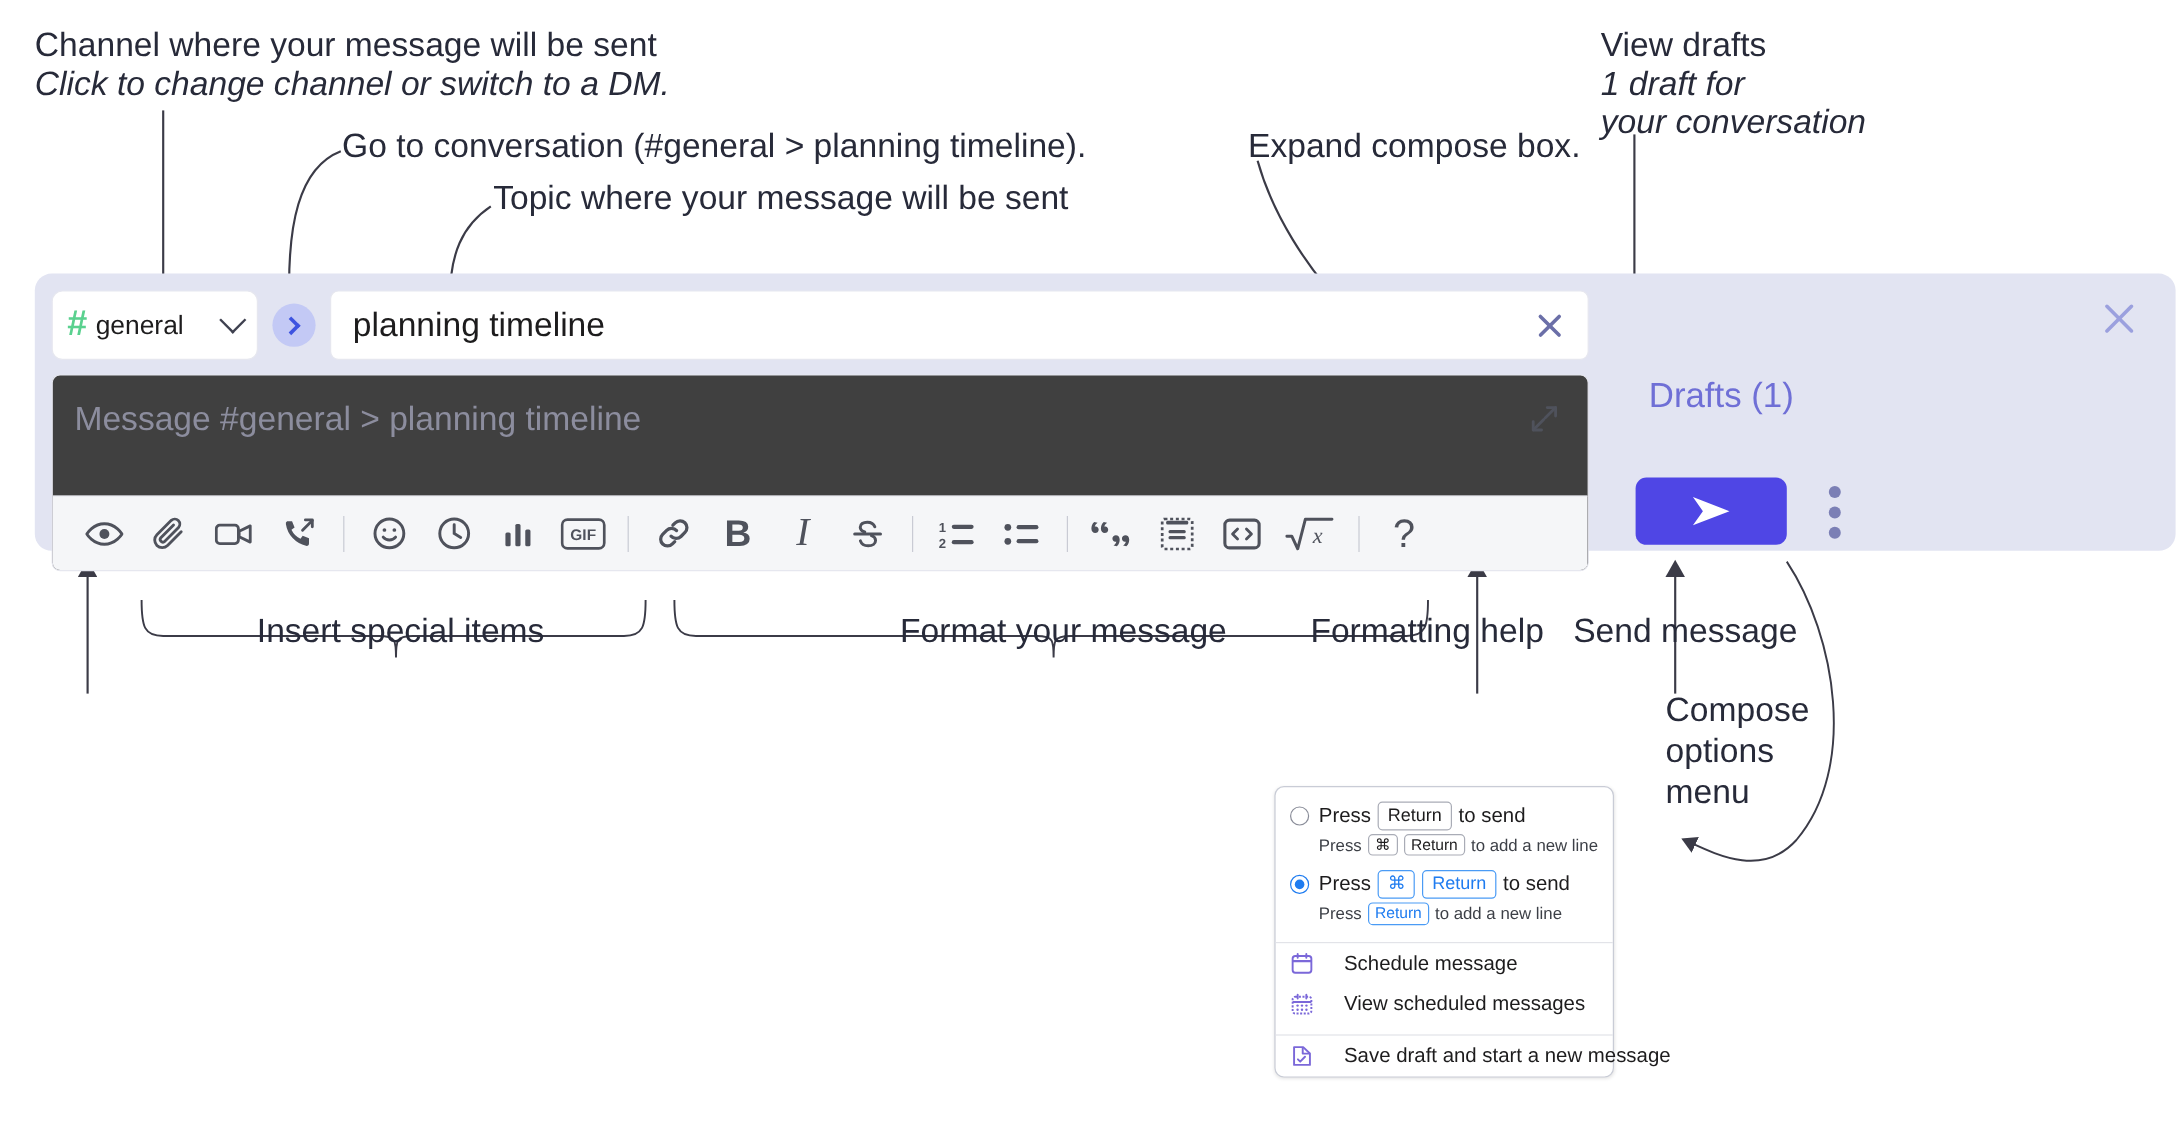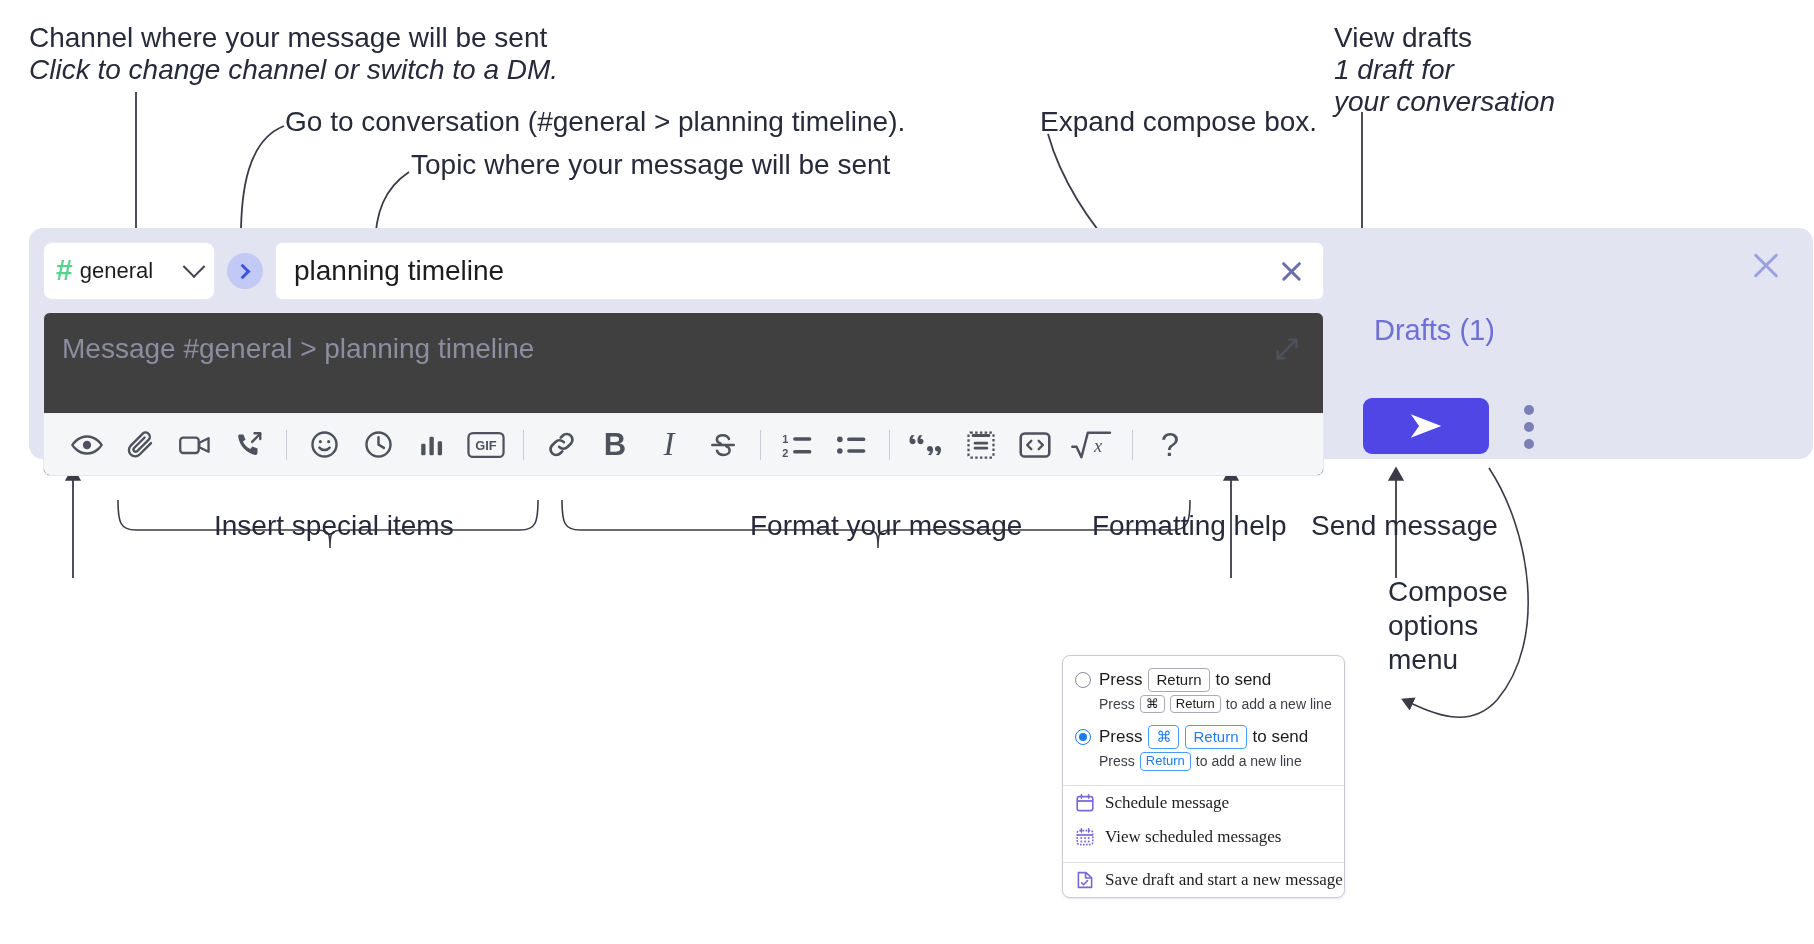--- a/index.html
+++ b/index.html
@@ -116,21 +116,21 @@
   .rlabel { font-size:17px; color:#1d1c1d; display:flex; align-items:center; gap:6px; white-space:nowrap; }
   .sub-row { display:flex; align-items:center; padding:3px 12px 6px 36px; gap:6px; }
   .sublabel { font-size:14px; color:#3d4047; display:flex; align-items:center; gap:5px; white-space:nowrap; }
   .key {
     display:inline-block; border:1px solid #a9acb6; border-radius:4px;
     padding:1px 7px; font-size:15px; color:#1d1c1d; background:#fff; line-height:1.3;
   }
   .sublabel .key { font-size:13px; padding:0px 5px; }
   .key.blue { border-color:#4a9bf5; color:#1f7cf0; }
   .menu-sep { height:1px; background:#e2e3e8; margin:8px 0 0 0; }
-  .mitem { display:flex; align-items:center; gap:10px; padding:7px 12px; font-size:17px; color:#1d1c1d; white-space:nowrap;font-family:Liberation Serif, serif; }
+  .mitem { display:flex; align-items:center; gap:25px; padding:7px 12px; font-size:17px; color:#1d1c1d; white-space:nowrap; }
   .mitem .mico { width:20px; height:20px; flex:0 0 auto; }
 </style>
 </head>
 <body>
 
 <div class="stage">
 
   <svg class="lines" viewBox="0 0 1814 944">
     <defs>
       <marker id="ah" markerWidth="9" markerHeight="9" refX="6" refY="4.5" orient="auto">

